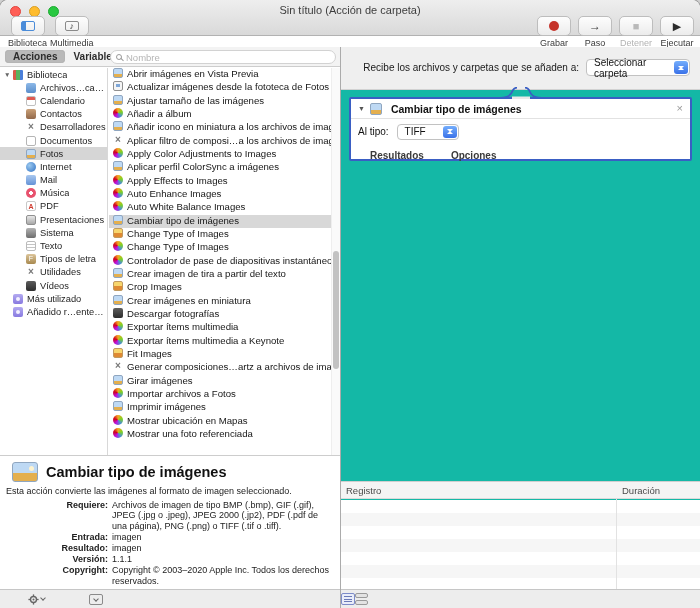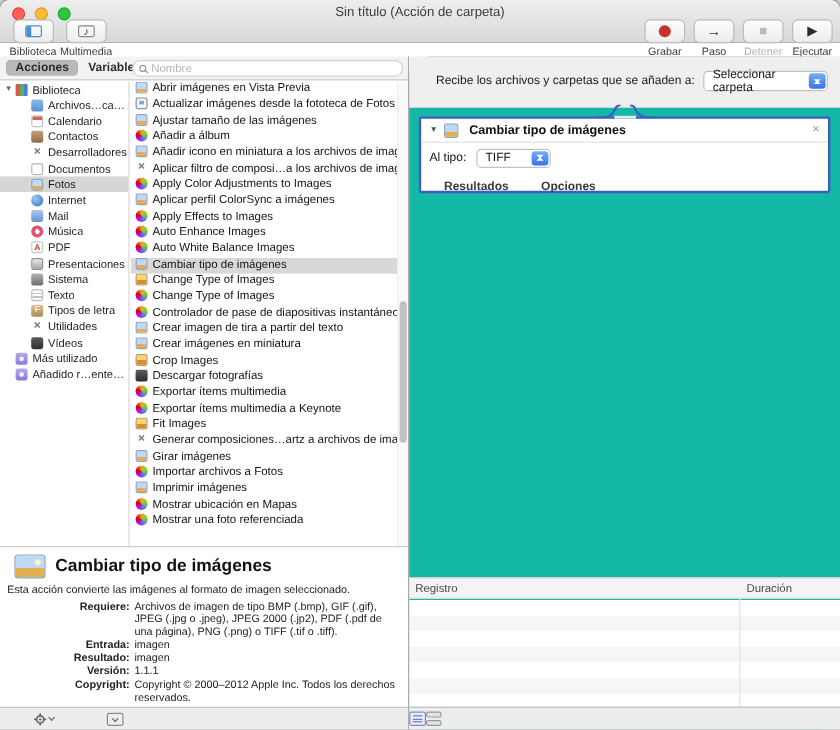--- a/index.html
+++ b/index.html
@@ -381,26 +381,26 @@
       </div>
       <div class="arow">
         <span class="ic ic-pinwheel"></span>
         <span>Controlador de pase de diapositivas instantáneo</span>
       </div>
       <div class="arow">
         <span class="ic ic-img"></span>
         <span>Crear imagen de tira a partir del texto</span>
       </div>
       <div class="arow">
-        <span class="ic ic-img"></span>
-        <span>Crear imágenes en miniatura</span>
-      </div>
-      <div class="arow">
         <span class="ic ic-orange"></span>
         <span>Crop Images</span>
+      </div>
+      <div class="arow">
+        <span class="ic ic-img"></span>
+        <span>Crear imágenes en miniatura</span>
       </div>
       <div class="arow">
         <span class="ic ic-cam"></span>
         <span>Descargar fotografías</span>
       </div>
       <div class="arow">
         <span class="ic ic-pinwheel"></span>
         <span>Exportar ítems multimedia</span>
       </div>
       <div class="arow">
@@ -458,21 +458,21 @@
         <div class="field">
           <span class="f-label">Resultado:</span>
           <span class="f-value">imagen</span>
         </div>
         <div class="field">
           <span class="f-label">Versión:</span>
           <span class="f-value">1.1.1</span>
         </div>
         <div class="field">
           <span class="f-label">Copyright:</span>
-          <span class="f-value">Copyright © 2000–2012 Apple Inc. Todos los derechos reservados.</span>
+          <span class="f-value">Copyright © 2003–2020 Apple Inc. Todos los derechos reservados.</span>
         </div>
       </div>
   </div>
 
   <div class="status-left">
     <span style="margin-left:28px; display:flex; align-items:center;">
       <svg class="gear-svg" width="11" height="11" viewBox="0 0 11 11">
         <circle cx="5.5" cy="5.5" r="3" fill="none" stroke="#666" stroke-width="1.4"></circle>
         <circle cx="5.5" cy="5.5" r="1" fill="#666"></circle>
         <g stroke="#666" stroke-width="1.3">

